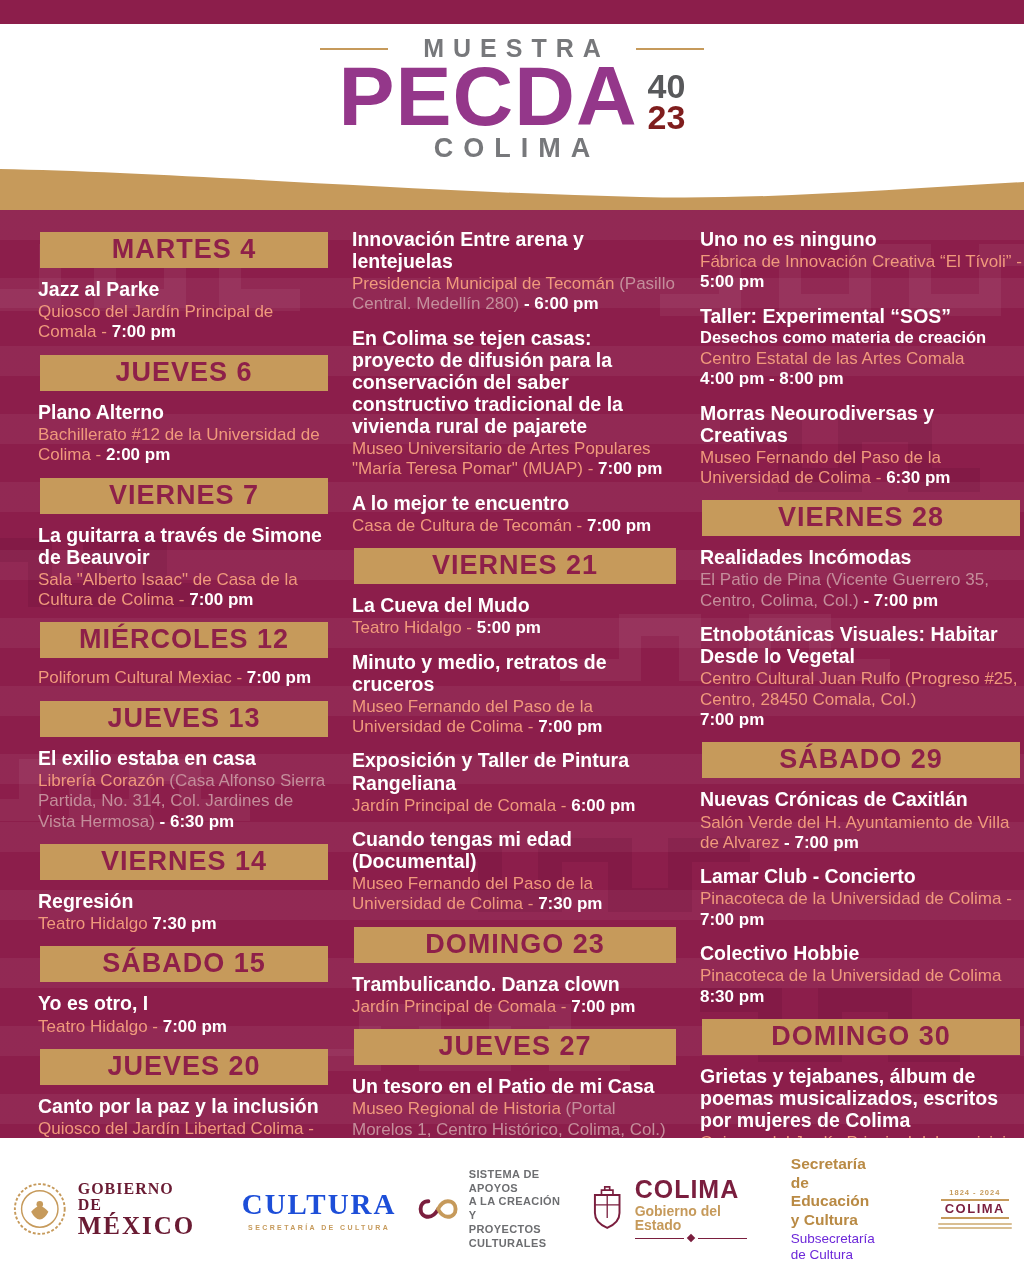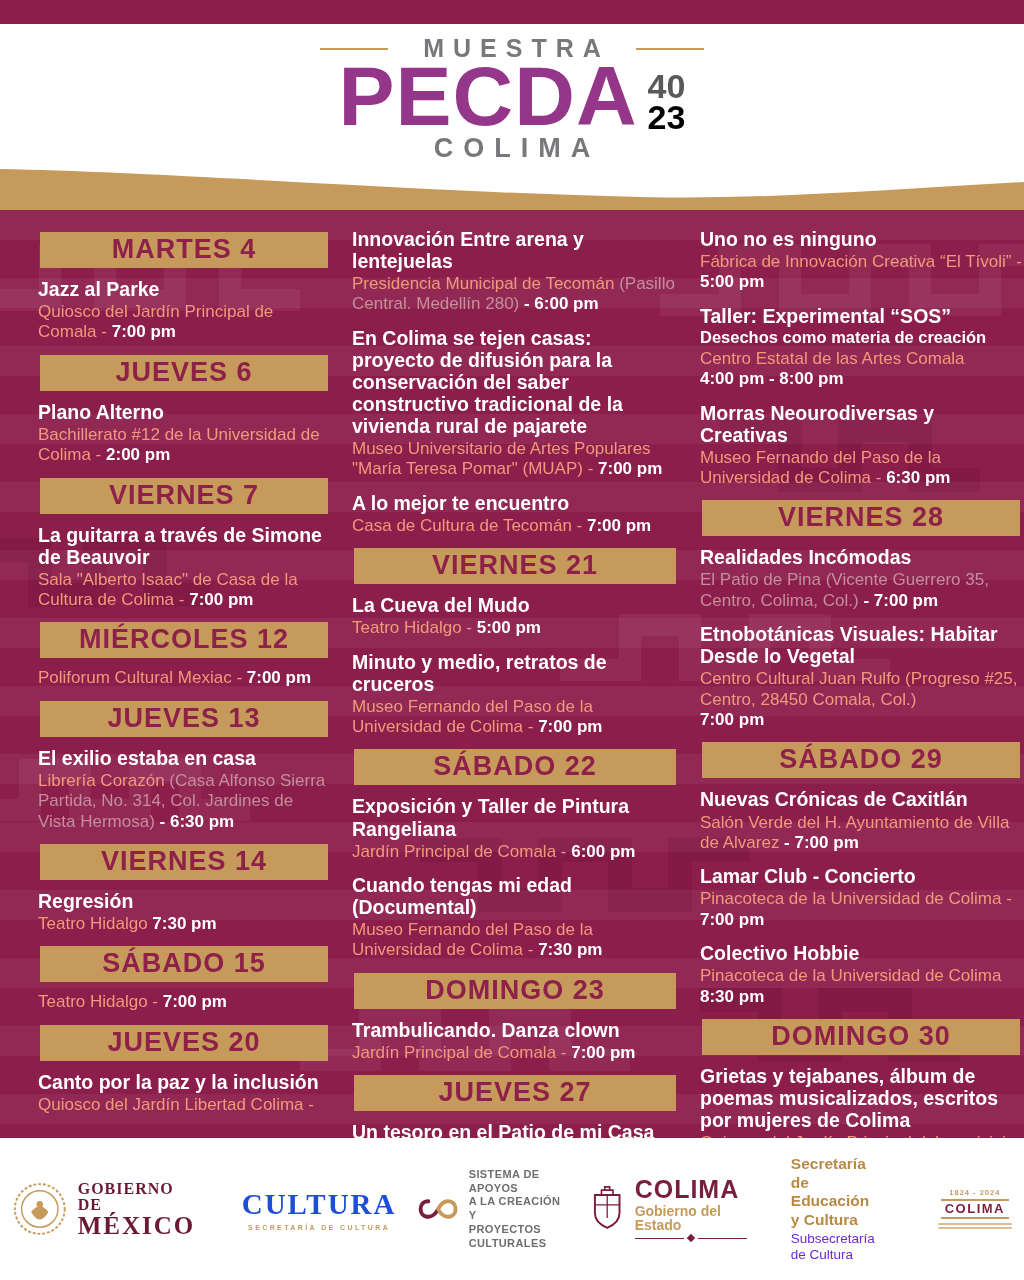--- a/index.html
+++ b/index.html
@@ -17,21 +17,21 @@
     position:absolute; top:10px; left:0; width:100%;
     display:flex; flex-direction:column; align-items:center; z-index:2;
   }
   .kicker-row { display:flex; align-items:center; gap:26px; }
   .kicker-dash { width:68px; height:2px; background:#C69A5B; }
   .kicker { color:#77787B; font-size:25px; font-weight:700; letter-spacing:9px; text-indent:9px; }
   .title-row { display:flex; align-items:flex-start; gap:10px; margin-top:-6px; }
   .main-title { color:#94378A; font-size:84px; font-weight:800; letter-spacing:1px; line-height:0.95; }
   .year-stack { display:flex; flex-direction:column; margin-top:14px; line-height:0.92; }
   .year-top { color:#58595B; font-size:34px; font-weight:800; }
-  .year-bottom { color:#000000; font-size:34px; font-weight:800; }
+  .year-bottom { color:#7f1d1d; font-size:34px; font-weight:800; }
   .subtitle { color:#77787B; font-size:27px; font-weight:700; letter-spacing:10px; text-indent:10px; margin-top:-4px; }
   
   .body {
     position:relative; flex:1 1 auto; background:#8C1E4B; overflow:hidden;
     background-image:repeating-linear-gradient(
       to bottom,
       rgba(255,255,255,0.05) 0px, rgba(255,255,255,0.05) 30px,
       rgba(255,255,255,0.0) 30px, rgba(255,255,255,0.0) 68px);
   }
   .pattern { position:absolute; inset:0; z-index:0; pointer-events:none; }
@@ -163,20 +163,21 @@
           <div class="section">
             <div class="date-bar">VIERNES 14</div>
             <div class="event">
               <div class="event-title">Regresión</div>
               <div class="event-venue"><span class="seg-venue">Teatro Hidalgo </span><span class="seg-time">7:30 pm</span></div>
             </div>
           </div>
           <div class="section">
             <div class="date-bar">SÁBADO 15</div>
             <div class="event">
+              <div class="event-title">Yo es otro, I</div>
               <div class="event-venue"><span class="seg-venue">Teatro Hidalgo - </span><span class="seg-time">7:00 pm</span></div>
             </div>
           </div>
           <div class="section">
             <div class="date-bar">JUEVES 20</div>
             <div class="event">
               <div class="event-title">Canto por la paz y la inclusión</div>
               <div class="event-venue"><span class="seg-venue">Quiosco del Jardín Libertad Colima - </span></div>
             </div>
           </div>
@@ -201,21 +202,20 @@
             <div class="event">
               <div class="event-title">La Cueva del Mudo</div>
               <div class="event-venue"><span class="seg-venue">Teatro Hidalgo - </span><span class="seg-time">5:00 pm</span></div>
             </div>
             <div class="event">
               <div class="event-title">Minuto y medio, retratos de cruceros</div>
               <div class="event-venue"><span class="seg-venue">Museo Fernando del Paso de la Universidad de Colima - </span><span class="seg-time">7:00 pm</span></div>
             </div>
           </div>
           <div class="section">
-            <div class="date-bar">SÁBADO 22</div>
             <div class="event">
               <div class="event-title">Exposición y Taller de Pintura Rangeliana</div>
               <div class="event-venue"><span class="seg-venue">Jardín Principal de Comala - </span><span class="seg-time">6:00 pm</span></div>
             </div>
             <div class="event">
               <div class="event-title">Cuando tengas mi edad (Documental)</div>
               <div class="event-venue"><span class="seg-venue">Museo Fernando del Paso de la Universidad de Colima - </span><span class="seg-time">7:30 pm</span></div>
             </div>
           </div>
           <div class="section">

